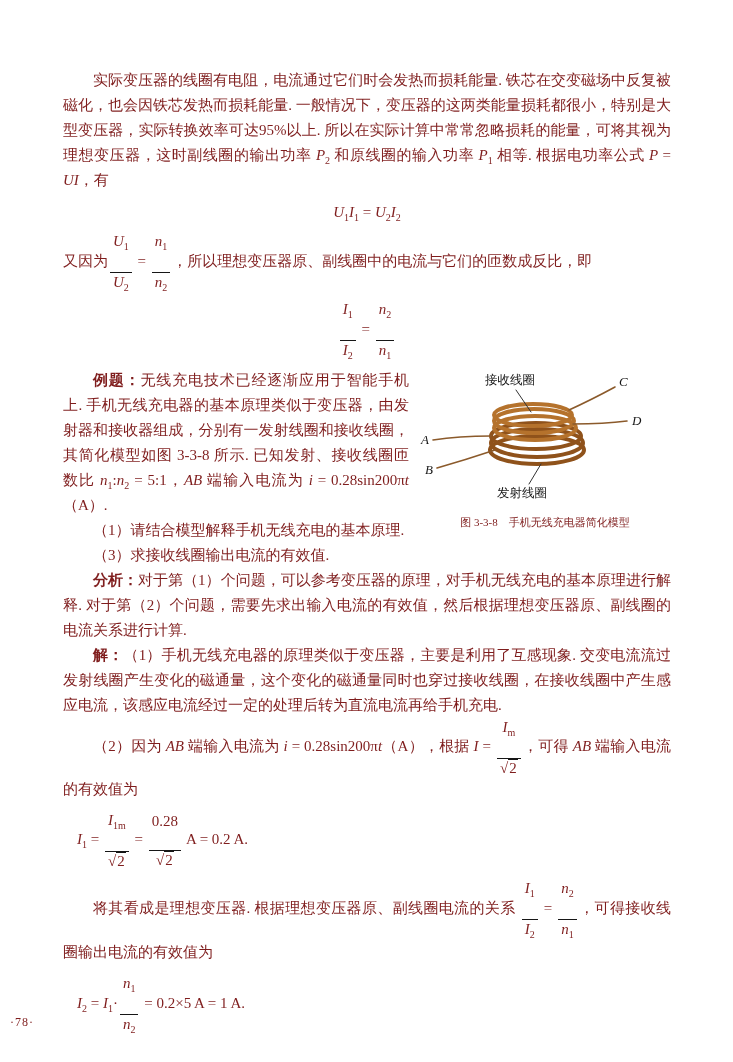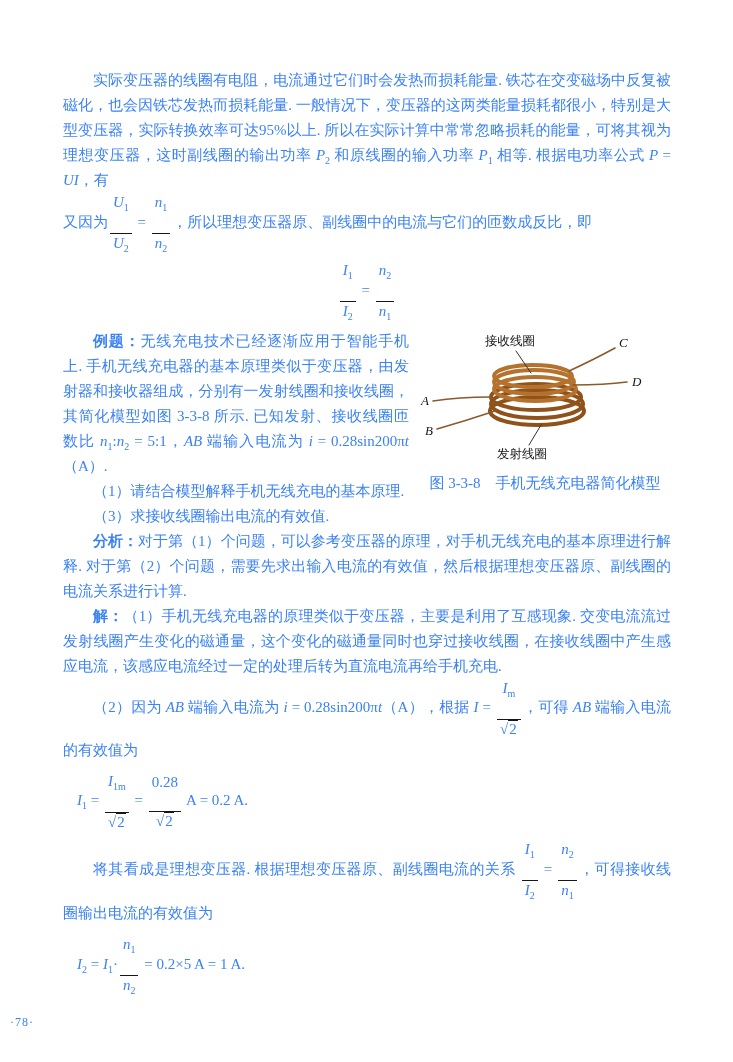--- a/index.html
+++ b/index.html
@@ -1,50 +1,51 @@
 <!DOCTYPE html>
 <html><head>
 <meta charset="utf-8">
 <style>
   * { margin:0; padding:0; box-sizing:border-box; }
   html,body { background:#ffffff; }
   .page {
     width:733px; height:1062px; background:#ffffff; position:relative; overflow:hidden;
     font-family:"Liberation Serif","DejaVu Serif",serif;
-    font-size:15px; line-height:25px; color:#3b82f6;
+    font-size:15px; line-height:25px; color:#7f1d1d;
   }
   .content { position:absolute; left:63px; top:68px; width:608px; }
   p.para { text-align:justify; text-indent:2em; margin:0; }
   p.noindent { text-indent:0; }
   .eq-center { text-align:center; text-indent:0; margin:7px 0; }
   .eq-left { text-indent:0; padding-left:14px; margin:9px 0; text-align:left; }
   .mi { font-style:italic; }
   sub { font-size:10px; line-height:1; }
   .bold { font-weight:bold; }
   .frac { display:inline-block; vertical-align:middle; text-align:center; margin:0 2px; line-height:1.2; text-indent:0; }
   .frac .num, .frac .den { display:block; padding:0 3px; }
   .frac .den { border-top:1px solid #161616;margin-top:20px; }
   .sqrt { white-space:nowrap; }
   .sqrt .rad { border-top:1px solid #161616; padding:0 1px; }
   .example-row { display:flex; gap:10px; margin-top:6px; }
   .example-text { flex:1 1 auto; }
   .figure-panel { flex:0 0 252px; width:252px; padding-top:4px; }
-  .fig-caption { text-align:center; font-size:15px; line-height:20px; margin-top:4px; }
+  .fig-caption { text-align:center; font-size:11px; line-height:20px; margin-top:4px; }
   .page-num { position:absolute; left:10px; top:1010px; font-size:12px; letter-spacing:1px;text-align:center; }
   svg text.cjk { font-size:12.5px; font-family:"Liberation Serif","DejaVu Serif",serif; fill:#161616; }
   svg text.pt  { font-size:13px; font-style:italic; font-family:"Liberation Serif","DejaVu Serif",serif; fill:#161616; }
 </style>
 </head>
 <body>
 
 <div class="page">
   <div class="content">
 
     <p class="para"><span>实际变压器的线圈有电阻，电流通过它们时会发热而损耗能量. 铁芯在交变磁场中反复被磁化，也会因铁芯发热而损耗能量. 一般情况下，变压器的这两类能量损耗都很小，特别是大型变压器，实际转换效率可达95%以上. 所以在实际计算中常常忽略损耗的能量，可将其视为理想变压器，这时副线圈的输出功率 </span><span class="mi">P</span><sub>2</sub><span> 和原线圈的输入功率 </span><span class="mi">P</span><sub>1</sub><span> 相等. 根据电功率公式 </span><span class="mi">P</span><span> = </span><span class="mi">UI</span><span>，有</span></p>
 
+    <p class="eq-center"><span class="mi">U</span><sub>1</sub><span class="mi">I</span><sub>1</sub><span> = </span><span class="mi">U</span><sub>2</sub><span class="mi">I</span><sub>2</sub></p>
 
     <p class="para noindent"><span>又因为</span><span class="frac"><span class="num"><span class="mi">U</span><sub>1</sub></span><span class="den"><span class="mi">U</span><sub>2</sub></span></span><span> = </span><span class="frac"><span class="num"><span class="mi">n</span><sub>1</sub></span><span class="den"><span class="mi">n</span><sub>2</sub></span></span><span>，所以理想变压器原、副线圈中的电流与它们的匝数成反比，即</span></p>
 
     <p class="eq-center"><span class="frac"><span class="num"><span class="mi">I</span><sub>1</sub></span><span class="den"><span class="mi">I</span><sub>2</sub></span></span><span> = </span><span class="frac"><span class="num"><span class="mi">n</span><sub>2</sub></span><span class="den"><span class="mi">n</span><sub>1</sub></span></span></p>
 
     <div class="example-row">
       <div class="example-text">
         <p class="para"><span class="bold">例题：</span><span>无线充电技术已经逐渐应用于智能手机上. 手机无线充电器的基本原理类似于变压器，由发射器和接收器组成，分别有一发射线圈和接收线圈，其简化模型如图 3-3-8 所示. 已知发射、接收线圈匝数比 </span><span class="mi">n</span><sub>1</sub><span>:</span><span class="mi">n</span><sub>2</sub><span> = 5:1，</span><span class="mi">AB</span><span> 端输入电流为 </span><span class="mi">i</span><span> = 0.28sin200π</span><span class="mi">t</span><span>（A）.</span></p>
         <p class="para"><span>（1）请结合模型解释手机无线充电的基本原理.</span></p>
         <p class="para"><span>（3）求接收线圈输出电流的有效值.</span></p>

